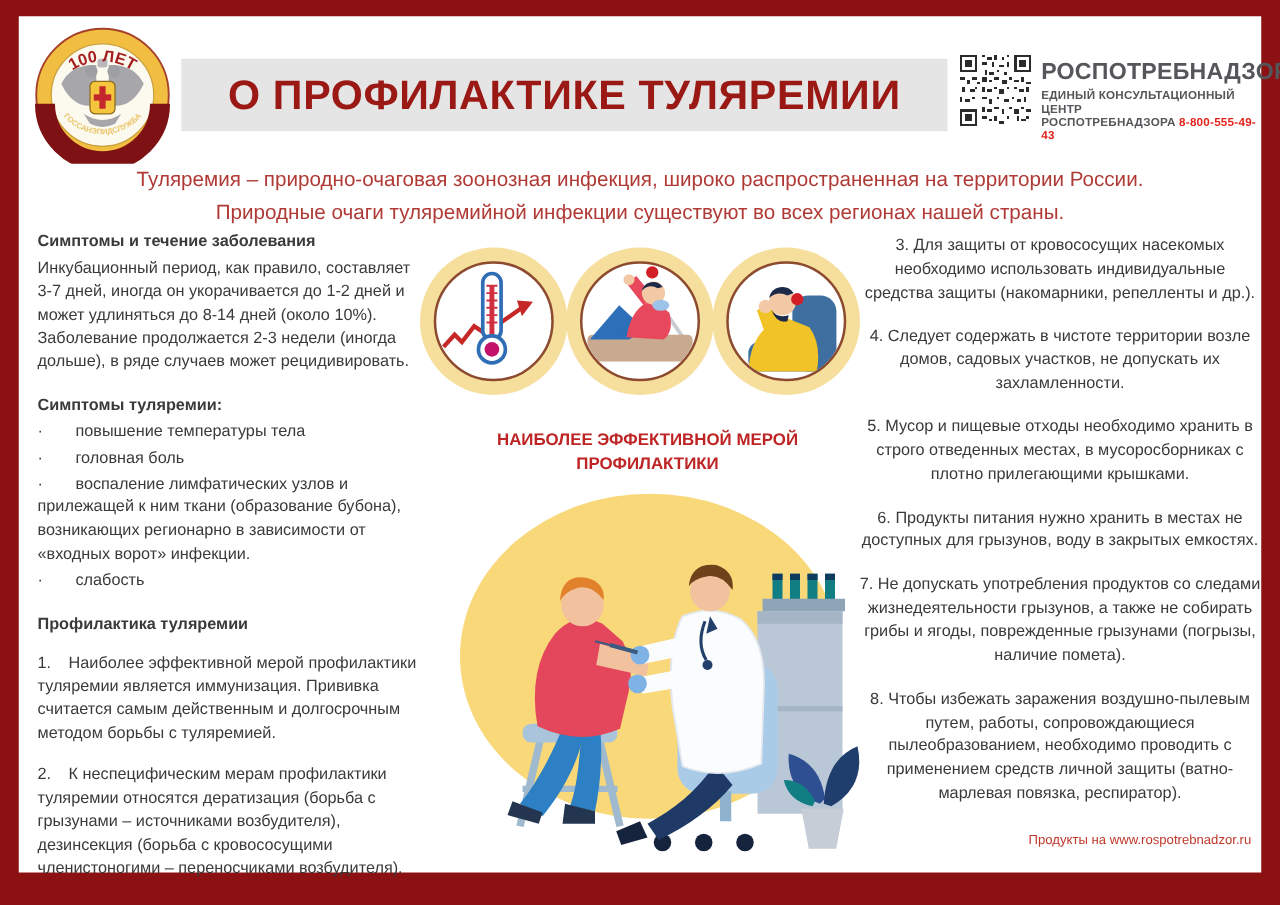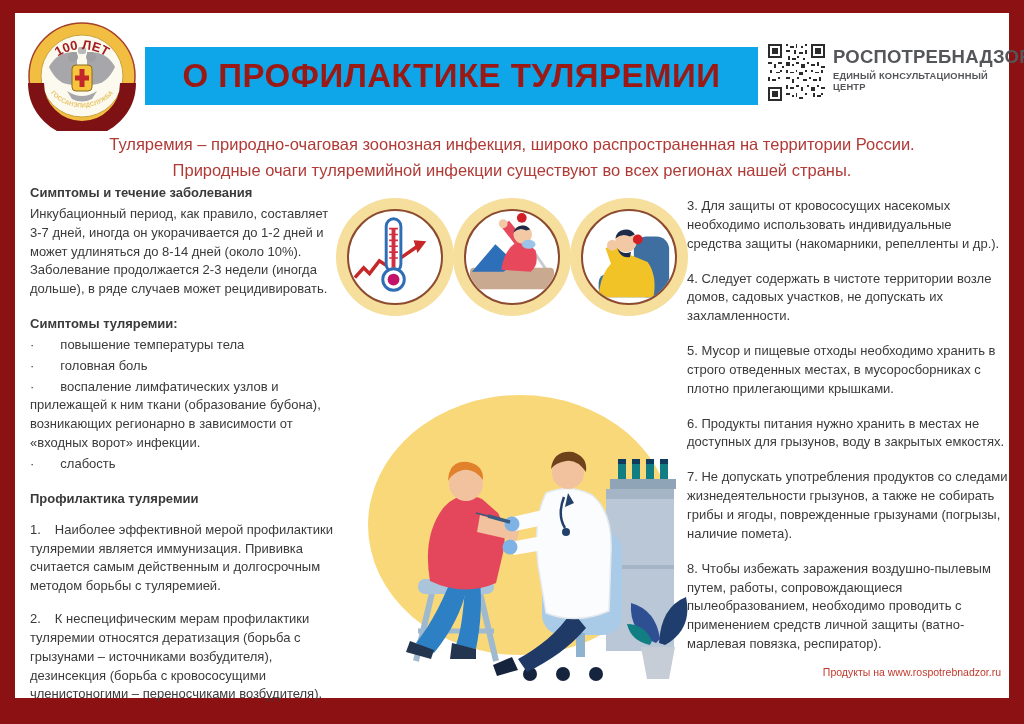--- a/index.html
+++ b/index.html
@@ -1,30 +1,30 @@
 <!DOCTYPE html>
 <html><head>
 <meta charset="utf-8">
 <style>
   html,body{margin:0;padding:0;background:#e9e9e9;}
   *{box-sizing:border-box;}
   .poster{position:relative;width:1024px;height:724px;background:#8C1113;font-family:"Liberation Sans",sans-serif;overflow:hidden;}
   .canvas{position:absolute;left:15px;top:13px;width:994px;height:685px;background:#ffffff;}
   .logo{position:absolute;left:12px;top:8px;width:110px;height:110px;}
-  .title-bar{position:absolute;left:130px;top:34px;width:613px;height:58px;background:#0ea5e9;display:flex;align-items:center;justify-content:center;}
+  .title-bar{position:absolute;left:130px;top:34px;width:613px;height:58px;background:#e5e5e5;display:flex;align-items:center;justify-content:center;}
   .title-bar .title{color:#9A1915;font-size:33px;font-weight:bold;letter-spacing:.5px;white-space:nowrap;}
   .qr{position:absolute;left:753px;top:31px;width:57px;height:57px;}
   .agency{position:absolute;left:818px;top:33px;width:176px;line-height:1.15;}
   .agency-name{color:#55565A;font-size:18.5px;font-weight:bold;letter-spacing:.2px;}
   .agency-sub{margin-top:4px;color:#55565A;font-size:9.3px;font-weight:bold;letter-spacing:.2px;}
   .agency-phone{color:#E2231A;}
   .intro{position:absolute;left:0;top:118px;width:994px;text-align:center;color:#B03A36;font-size:16.5px;line-height:26px;}
   .col{position:absolute;color:#3A3A3B;font-size:13px;line-height:1.45;}
   .left-col{left:15px;top:171px;width:310px;}
-  .right-col{left:672px;top:184px;width:322px;}
+  .right-col{left:672px;top:174px;width:322px;text-align:center;}
   .sec-title{font-weight:bold;margin:0 0 2px 0;}
   .para{margin:0 0 14px 0;}
   .gap-top{margin-top:16px;}
   .bullet-row{margin:0 0 2px 0;}
   .bullet-gap{display:inline-block;width:26px;}
   .num-gap{display:inline-block;width:14px;}
   .right-col .para{margin:0 0 16px 0;}
   .circles{position:absolute;left:321px;top:185px;width:411px;height:118px;}
   .circle{position:absolute;top:0;width:118px;height:118px;border-radius:50%;background:#F6DE9C;}
   .circle-inner{position:absolute;left:11px;top:11px;width:96px;height:96px;border-radius:50%;background:#ffffff;border:2px solid #8C4A2F;overflow:hidden;}
@@ -147,20 +147,21 @@
         <rect x="23" y="25" width="1" height="2"></rect>
           <rect x="25" y="26" width="2" height="1"></rect>
           <rect x="27" y="25" width="1" height="1"></rect>
       </g>
     </svg>
 
     <div class="agency">
       <div class="agency-name">РОСПОТРЕБНАДЗОР</div>
       <div class="agency-sub">
         <div>ЕДИНЫЙ КОНСУЛЬТАЦИОННЫЙ ЦЕНТР</div>
+        <div><span>РОСПОТРЕБНАДЗОРА</span> <span class="agency-phone">8-800-555-49-43</span></div>
       </div>
     </div>
 
     <div class="intro">
       <div>Туляремия – природно-очаговая зоонозная инфекция, широко распространенная на территории России.</div>
       <div>Природные очаги туляремийной инфекции существуют во всех регионах нашей страны.</div>
     </div>
 
     <div class="col left-col">
       <p class="sec-title">Симптомы и течение заболевания</p>
@@ -228,20 +229,21 @@
             <circle cx="44" cy="31" r="11" fill="#F3C9A5"></circle>
             <path d="M33,28 a11,11 0 0 1 20,-4 l-5,2 q-8,-4 -15,2 z" fill="#1E2A4A"></path>
             <path d="M35,38 q5,7 14,4 l-1,5 q-9,2 -13,-9 z" fill="#1E2A4A"></path>
             <circle cx="56" cy="29" r="5" fill="#D21F26"></circle>
           </svg>
         </div>
       </div>
     </div>
 
     <div class="caption">
+      <div>НАИБОЛЕЕ ЭФФЕКТИВНОЙ МЕРОЙ ПРОФИЛАКТИКИ</div>
     </div>
 
     <svg class="illustration" viewBox="0 0 330 308">
       <ellipse cx="160" cy="140" rx="152" ry="130" fill="#F9D87A"></ellipse>
 
       <g>
         <rect x="300" y="74" width="8" height="22" fill="#117E84"></rect>
           <rect x="286" y="74" width="8" height="22" fill="#117E84"></rect>
           <rect x="272" y="74" width="8" height="22" fill="#117E84"></rect>
           <rect x="258" y="74" width="8" height="22" fill="#117E84"></rect>

